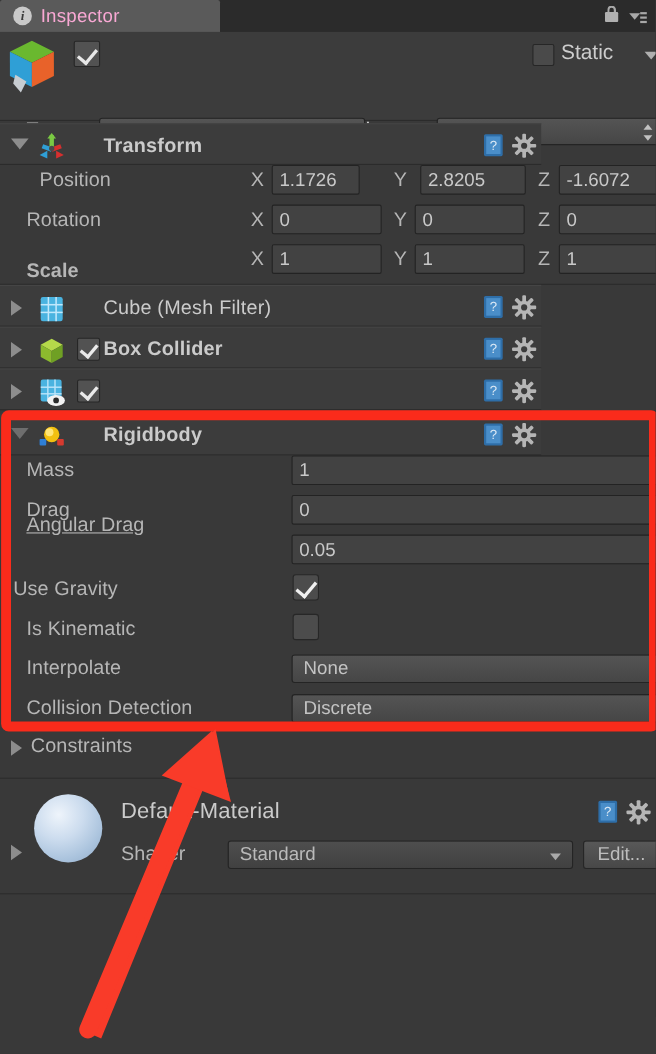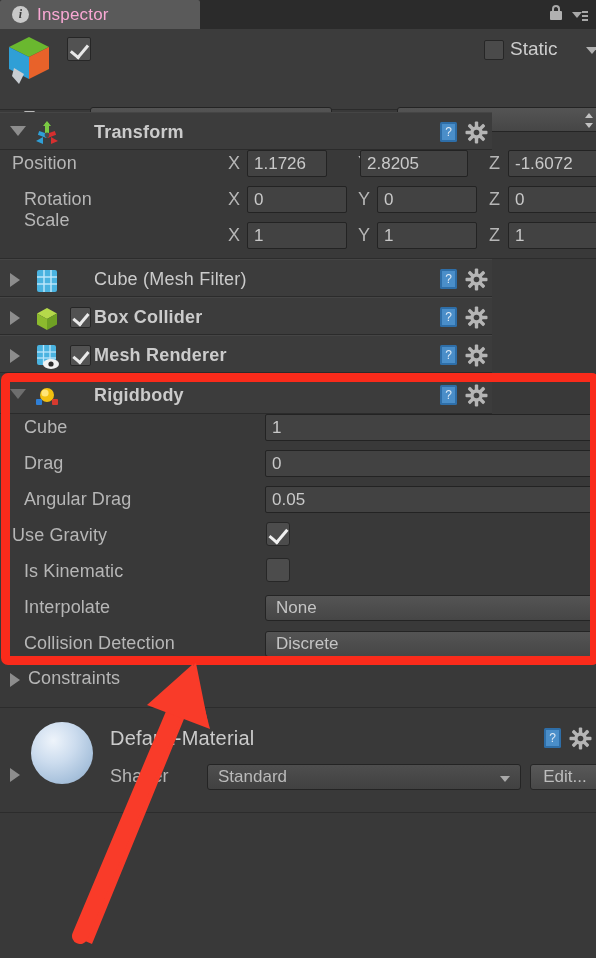--- a/index.html
+++ b/index.html
@@ -303,41 +303,41 @@
           <rect x="9.8" y="0.5" width="3.4" height="22" rx="1" transform="rotate(45 11.5 11.5)"></rect>
           <rect x="9.8" y="0.5" width="3.4" height="22" rx="1" transform="rotate(90 11.5 11.5)"></rect>
           <rect x="9.8" y="0.5" width="3.4" height="22" rx="1" transform="rotate(135 11.5 11.5)"></rect>
         </g>
         <circle cx="11.5" cy="11.5" r="2.8" fill="#3c3c3c"></circle>
       </svg>
     </span>
   </div>
 
   <div>
-    <span class="prop-label" style="left:12px; top:153px;">Position</span>
+    <span class="prop-label" style="left:36px; top:153px;">Position</span>
     <span class="axis-label" style="left:228px; top:153px;">X</span>
     <span class="num-field" style="left:247px; top:150px; width:80px;">1.1726</span>
     <span class="axis-label" style="left:358px; top:153px;">Y</span>
-    <span class="num-field" style="left:360px; top:150px; width:108px;">2.8205</span>
+    <span class="num-field" style="left:382px; top:150px; width:96px;">2.8205</span>
     <span class="axis-label" style="left:489px; top:153px;">Z</span>
     <span class="num-field" style="left:508px; top:150px; width:100px;">-1.6072</span>
   </div>
 
   <div>
     <span class="prop-label" style="left:24px; top:189px;">Rotation</span>
     <span class="axis-label" style="left:228px; top:189px;">X</span>
     <span class="num-field" style="left:247px; top:186px; width:100px;">0</span>
     <span class="axis-label" style="left:358px; top:189px;">Y</span>
     <span class="num-field" style="left:377px; top:186px; width:100px;">0</span>
     <span class="axis-label" style="left:489px; top:189px;">Z</span>
     <span class="num-field" style="left:508px; top:186px; width:100px;">0</span>
   </div>
 
   <div>
-    <span class="prop-label" style="left:24px; top:210px;">Scale</span>
+    <span class="prop-label" style="left:24px; top:236px;font-weight:bold;">Scale</span>
     <span class="axis-label" style="left:228px; top:225px;">X</span>
     <span class="num-field" style="left:247px; top:222px; width:100px;">1</span>
     <span class="axis-label" style="left:358px; top:225px;">Y</span>
     <span class="num-field" style="left:377px; top:222px; width:100px;">1</span>
     <span class="axis-label" style="left:489px; top:225px;">Z</span>
     <span class="num-field" style="left:508px; top:222px; width:100px;">1</span>
   </div>
 
   <div class="divider" style="top:258px;"></div>
 
@@ -417,21 +417,20 @@
           <line x1="3" y1="8" x2="22" y2="8"></line>
             <line x1="3" y1="14" x2="22" y2="14"></line>
           <line x1="9.5" y1="1" x2="9.5" y2="21"></line>
             <line x1="16" y1="1" x2="16" y2="21"></line>
         </g>
         <ellipse cx="17" cy="20" rx="8" ry="5" fill="#f2f2f2"></ellipse>
         <circle cx="17" cy="20" r="2.6" fill="#2b2b2b"></circle>
       </svg>
     </span>
     <span class="comp-check"></span>
-    <span class="comp-title">Mesh Renderer</span>
     <span class="help-icon">
       <svg width="21" height="22" viewBox="0 0 21 22">
         <rect x="2" y="1" width="17" height="20" rx="1.5" fill="#2e6ea8"></rect>
         <rect x="4" y="3" width="13" height="16" fill="#4a8ec9"></rect>
         <text x="10.5" y="15" font-size="12" fill="#dce9f5" text-anchor="middle" font-family="Liberation Sans, sans-serif">?</text>
       </svg>
     </span>
     <span class="gear-icon">
       <svg width="23" height="23" viewBox="0 0 23 23">
         <g fill="#b5b5b5">
@@ -472,29 +471,29 @@
           <rect x="9.8" y="0.5" width="3.4" height="22" rx="1" transform="rotate(45 11.5 11.5)"></rect>
           <rect x="9.8" y="0.5" width="3.4" height="22" rx="1" transform="rotate(90 11.5 11.5)"></rect>
           <rect x="9.8" y="0.5" width="3.4" height="22" rx="1" transform="rotate(135 11.5 11.5)"></rect>
         </g>
         <circle cx="11.5" cy="11.5" r="2.8" fill="#3c3c3c"></circle>
       </svg>
     </span>
   </div>
 
   <div>
-    <span class="prop-label" style="left:24px; top:417px;">Cube</span>
+    <span class="prop-label" style="left:24px; top:417px;">Mass</span>
     <span class="num-field" style="left:265px; top:414px; width:340px;">1</span>
   </div>
   <div>
     <span class="prop-label" style="left:24px; top:453px;">Drag</span>
     <span class="num-field" style="left:265px; top:450px; width:340px;">0</span>
   </div>
   <div>
-    <span class="prop-label" style="left:24px; top:489px;">Angular Drag</span>
+    <span class="prop-label" style="left:24px; top:467px;text-decoration:underline;">Angular Drag</span>
     <span class="num-field" style="left:265px; top:486px; width:340px;">0.05</span>
   </div>
   <div>
     <span class="prop-label" style="left:12px; top:525px;">Use Gravity</span>
     <span class="chk on" style="left:266px; top:522px;"></span>
   </div>
   <div>
     <span class="prop-label" style="left:24px; top:561px;">Is Kinematic</span>
     <span class="chk" style="left:266px; top:558px;"></span>
   </div>

